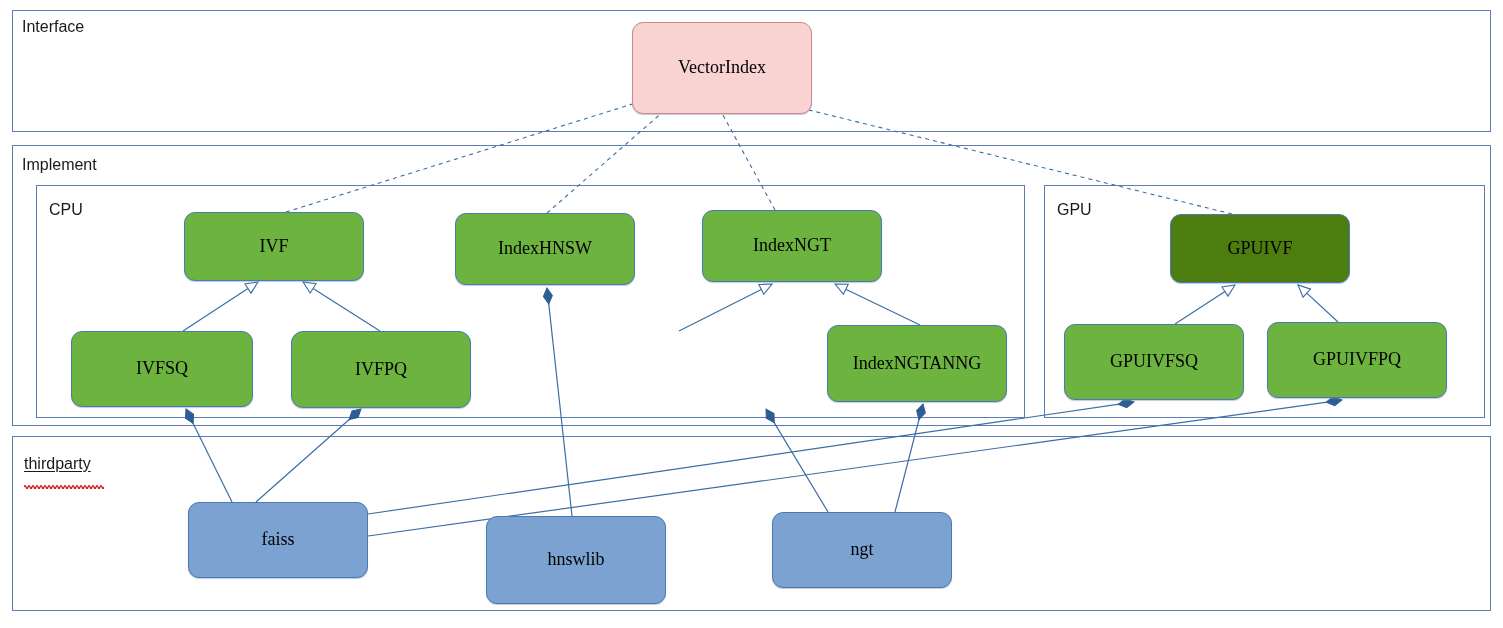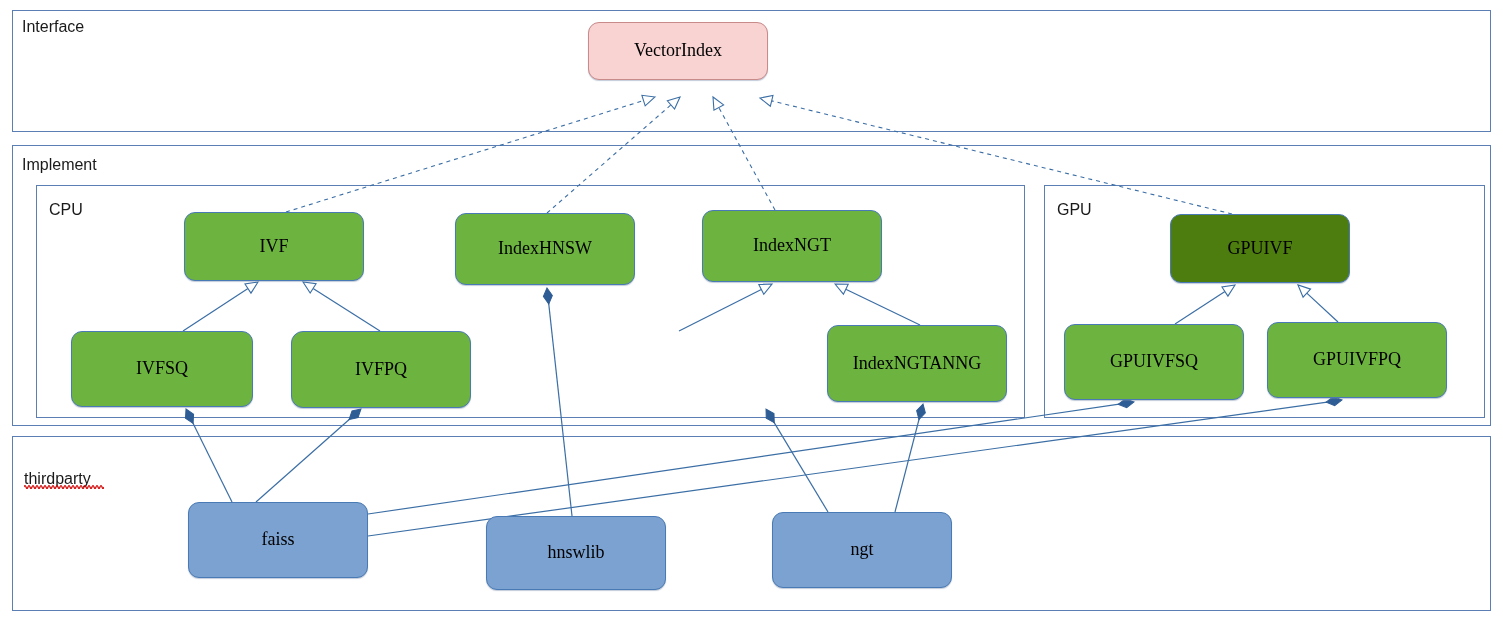--- a/index.html
+++ b/index.html
@@ -34,23 +34,23 @@
   }
   .container-label {
     position: absolute;
     font-family: "Liberation Sans", "DejaVu Sans", sans-serif;
     font-size: 16px;
     color: #1a1a1a;
     white-space: nowrap;
     z-index: 3;
   }
   .container-label.spellcheck {
+    text-decoration: underline;
     text-decoration-color: #1a1a1a;
     text-underline-offset: 2px;
-    margin-top: 15px;
   }
   .squiggle {
     position: absolute;
     height: 4px;
     z-index: 3;
     pointer-events: none;
   }
   .node {
     position: absolute;
     box-sizing: border-box;
@@ -153,21 +153,21 @@
     <div class="container-label" style="left: 22px; top: 156px;">Implement</div>
     <div class="container-box" style="left: 36px; top: 185px; width: 989px; height: 233px; border-color: rgb(91, 127, 180);"></div>
     <div class="container-label" style="left: 49px; top: 201px;">CPU</div>
     <div class="container-box" style="left: 1044px; top: 185px; width: 441px; height: 233px; border-color: rgb(91, 127, 180);"></div>
     <div class="container-label" style="left: 1057px; top: 201px;">GPU</div>
     <div class="container-box" style="left: 12px; top: 436px; width: 1479px; height: 175px; border-color: rgb(91, 127, 180);"></div>
     <div class="container-label spellcheck" style="left: 24px; top: 455px;">thirdparty</div>
     <div class="squiggle" style="left: 24px; top: 475px; width: 80px;"><svg width="80" height="5" viewBox="0 0 80 5" xmlns="http://www.w3.org/2000/svg">
         <path d="M0 3 q1 -3 2 0 q1 3 2 0 q1 -3 2 0 q1 3 2 0 q1 -3 2 0 q1 3 2 0 q1 -3 2 0 q1 3 2 0 q1 -3 2 0 q1 3 2 0 q1 -3 2 0 q1 3 2 0 q1 -3 2 0 q1 3 2 0 q1 -3 2 0 q1 3 2 0 q1 -3 2 0 q1 3 2 0 q1 -3 2 0 q1 3 2 0 q1 -3 2 0 q1 3 2 0 q1 -3 2 0 q1 3 2 0 q1 -3 2 0 q1 3 2 0 q1 -3 2 0 q1 3 2 0 q1 -3 2 0 q1 3 2 0 q1 -3 2 0 q1 3 2 0 q1 -3 2 0 q1 3 2 0 q1 -3 2 0 q1 3 2 0 q1 -3 2 0 q1 3 2 0 q1 -3 2 0 q1 3 2 0" fill="none" stroke="#d00000" stroke-width="1.2"></path>
       </svg></div>
-    <div class="node node-interface" style="left: 588px; top: 22px; width: 180px; height: 58px; background: rgb(249, 210, 210); border-color: rgb(201, 138, 138);">
+    <div class="node node-interface" style="left: 632px; top: 22px; width: 180px; height: 92px; background: rgb(249, 210, 210); border-color: rgb(201, 138, 138);">
       <span class="node-label">VectorIndex</span>
     </div>
     <div class="node node-cpu" style="left: 184px; top: 212px; width: 180px; height: 69px; background: rgb(109, 179, 63); border-color: rgb(74, 122, 181);">
       <span class="node-label">IVF</span>
     </div>
     <div class="node node-cpu" style="left: 455px; top: 213px; width: 180px; height: 72px; background: rgb(109, 179, 63); border-color: rgb(74, 122, 181);">
       <span class="node-label">IndexHNSW</span>
     </div>
     <div class="node node-cpu" style="left: 702px; top: 210px; width: 180px; height: 72px; background: rgb(109, 179, 63); border-color: rgb(74, 122, 181);">
       <span class="node-label">IndexNGT</span>
@@ -186,19 +186,19 @@
     </div>
     <div class="node node-gpu" style="left: 1064px; top: 324px; width: 180px; height: 76px; background: rgb(109, 179, 63); border-color: rgb(74, 122, 181);">
       <span class="node-label">GPUIVFSQ</span>
     </div>
     <div class="node node-gpu" style="left: 1267px; top: 322px; width: 180px; height: 76px; background: rgb(109, 179, 63); border-color: rgb(74, 122, 181);">
       <span class="node-label">GPUIVFPQ</span>
     </div>
     <div class="node node-thirdparty" style="left: 188px; top: 502px; width: 180px; height: 76px; background: rgb(123, 162, 208); border-color: rgb(74, 122, 181);">
       <span class="node-label">faiss</span>
     </div>
-    <div class="node node-thirdparty" style="left: 486px; top: 516px; width: 180px; height: 74px; background: rgb(123, 162, 208); border-color: rgb(74, 122, 181);">
+    <div class="node node-thirdparty" style="left: 486px; top: 516px; width: 180px; height: 88px; background: rgb(123, 162, 208); border-color: rgb(74, 122, 181);">
       <span class="node-label">hnswlib</span>
     </div>
     <div class="node node-thirdparty" style="left: 772px; top: 512px; width: 180px; height: 76px; background: rgb(123, 162, 208); border-color: rgb(74, 122, 181);">
       <span class="node-label">ngt</span>
     </div>
   </div>
 
 </body></html>

